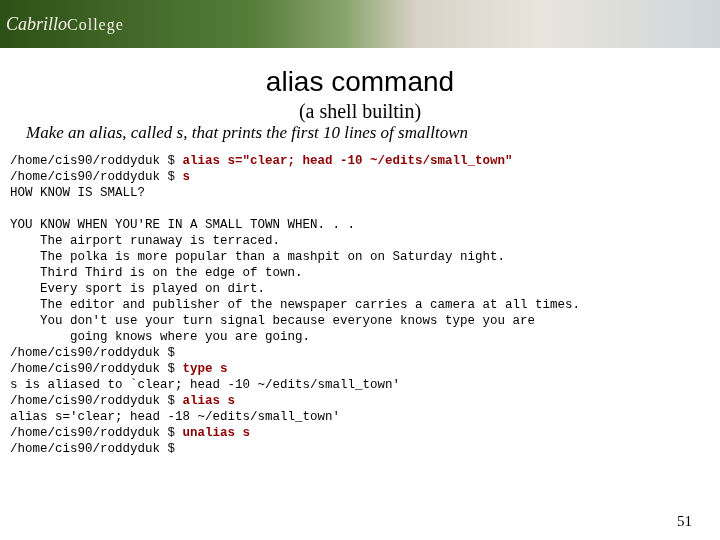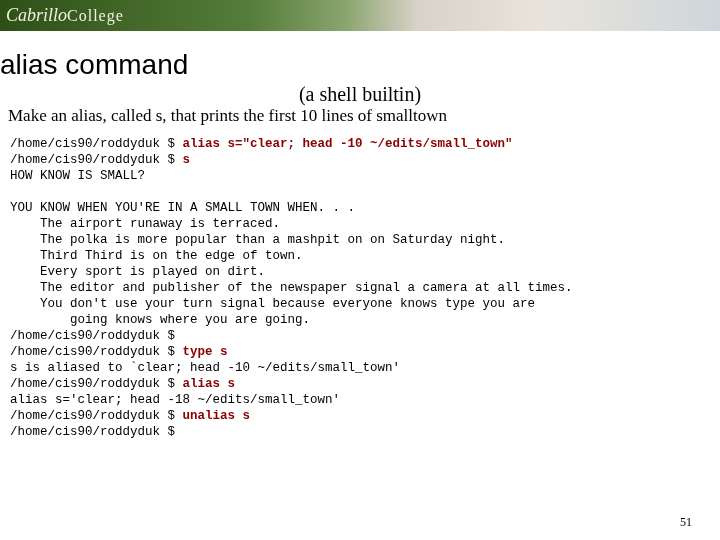--- a/index.html
+++ b/index.html
@@ -7,21 +7,21 @@
     padding: 0;
     width: 720px;
     height: 540px;
     background: #ffffff;
     font-family: Arial, Helvetica, sans-serif;
     position: relative;
     overflow: hidden;
   }
   .header-bar {
     width: 100%;
-    height: 31px;
+    height: 48px;
     background: linear-gradient(to right, #2d5016 0%, #567d3a 35%, #8aa56f 48%, #d9d2c8 58%, #e8e4dc 75%, #cfd6da 100%);
     display: flex;
     align-items: center;
     position: relative;
   }
   .logo-area {
     display: flex;
     align-items: baseline;
     padding-left: 6px;
     color: #f4f0e4;
@@ -39,57 +39,58 @@
   }
   .header-title {
     position: absolute;
     left: 50%;
     transform: translateX(-50%);
     color: #000;
     font-family: Verdana, Arial, sans-serif;
     font-size: 17px;
   }
   .main-title {
-    text-align: left;
+    text-align: center;
     font-family: Arial, sans-serif;
     font-size: 28px;
     margin-top: 18px;
     margin-bottom: 0;
   }
   .sub-title {
     text-align: center;
     font-family: "Times New Roman", serif;
     font-size: 20px;
     margin-top: 2px;
   }
   .instruction {
     font-family: "Times New Roman", serif;
+    font-style: italic;
     font-size: 17px;
-    margin-left: 8px;
+    margin-left: 26px;
     margin-bottom: 10px;
   }
   .terminal {
     font-family: "Courier New", monospace;
     font-size: 12.5px;
     line-height: 1.28;
     white-space: pre;
     margin-left: 10px;
     margin-right: 10px;
     color: #000;
   }
   .cmd {
     color: #8b0000;
     font-weight: bold;
   }
   .page-num {
     position: absolute;
     bottom: 10px;
     right: 28px;
     font-family: "Times New Roman", serif;
-    font-size: 12px;
+    font-size: 15px;
     margin-top: 32px;
   }
 </style>
 </head>
 <body>
 
 <div class="header-bar">
   <div class="logo-area">
     <span class="logo-script">Cabrillo</span>
     <span class="logo-serif">College</span>
@@ -103,21 +104,21 @@
 
 <div class="terminal"><span>/home/cis90/roddyduk $ </span><span class="cmd">alias s="clear; head -10 ~/edits/small_town"</span>
 <span>/home/cis90/roddyduk $ </span><span class="cmd">s</span>
 <span>HOW KNOW IS SMALL?</span>
 <span></span>
 <span>YOU KNOW WHEN YOU'RE IN A SMALL TOWN WHEN. . .</span>
 <span>    The airport runaway is terraced.</span>
 <span>    The polka is more popular than a mashpit on on Saturday night.</span>
 <span>    Third Third is on the edge of town.</span>
 <span>    Every sport is played on dirt.</span>
-<span>    The editor and publisher of the newspaper signal a camera at all times.</span>
+<span>    The editor and publisher of the newspaper carries a camera at all times.</span>
 <span>    You don't use your turn signal because everyone knows type you are</span>
 <span>        going knows where you are going.</span>
 <span>/home/cis90/roddyduk $ </span>
 <span>/home/cis90/roddyduk $ </span><span class="cmd">type s</span>
 <span>s is aliased to `clear; head -10 ~/edits/small_town'</span>
 <span>/home/cis90/roddyduk $ </span><span class="cmd">alias s</span>
 <span>alias s='clear; head -18 ~/edits/small_town'</span>
 <span>/home/cis90/roddyduk $ </span><span class="cmd">unalias s</span>
 <span>/home/cis90/roddyduk $ </span></div>
 

